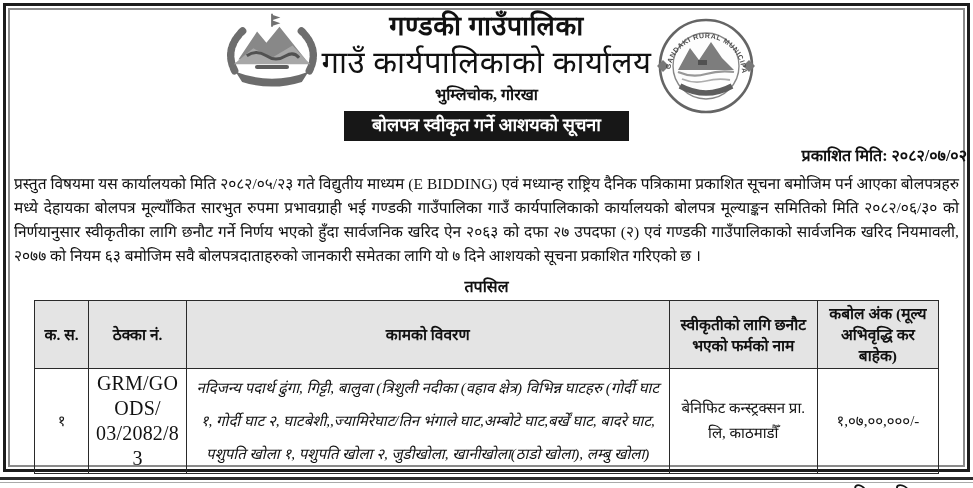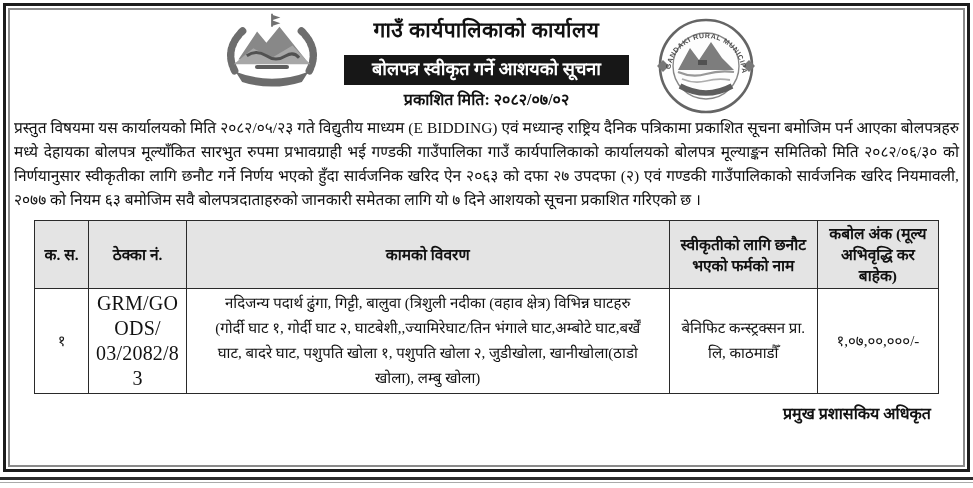--- a/index.html
+++ b/index.html
@@ -16,29 +16,29 @@
   .bottom-rule-dark { position: absolute; left: 0; top: 477px; width: 973px; height: 3px; background: #2b2b2b; }
   .bottom-rule-light { position: absolute; left: 0; top: 482px; width: 973px; height: 1px; background: #aaaaaa; }
 
   .content { position: absolute; inset: 4px 6px; }
 
   
   .letterhead { text-align: center; padding-top: 6px; position: relative; }
   .emblem-left { position: absolute; left: 210px; top: 6px; width: 112px; height: 86px; opacity: .88; }
   .emblem-right { position: absolute; left: 650px; top: 12px; width: 100px; height: 100px; opacity: .9; }
   .title-1 { font-size: 27px; font-weight: bold; line-height: 33px; letter-spacing: .5px; }
-  .title-2 { font-size: 21px; font-weight: bold; line-height: 40px; letter-spacing: .5px; }
+  .title-2 { font-size: 31px; font-weight: normal; line-height: 40px; letter-spacing: .5px; }
   .sub-1, .sub-2 { font-size: 16px; font-weight: bold; line-height: 23px; }
 
   .banner-wrap { text-align: center; margin-top: 5px; }
   .banner {
     display: inline-block; background: #171717; color: #ffffff;
     font-size: 18px; font-weight: bold; padding: 2px 28px 4px; line-height: 24px;
   }
-  .pub-date { text-align: center; font-size: 16px; font-weight: bold; margin-top: 4px; line-height: 22px; }
+  .pub-date { text-align: right; font-size: 16px; font-weight: bold; margin-top: 4px; line-height: 22px; }
 
   .body-par {
     margin: 5px 8px 8px; font-size: 15.5px; line-height: 24px; text-align: justify;
     text-justify: inter-word;
   }
 
   .tapasil { text-align: center; font-weight: bold; font-size: 16px; margin-top: 1px; line-height: 22px; }
 
   
   table.notice-table {
@@ -49,21 +49,21 @@
     padding: 2px 4px; overflow-wrap: break-word;
   }
   .notice-table th { background: #e4e4e4; font-size: 15.5px; font-weight: bold; line-height: 21px; height: 46px; }
   .notice-table td { font-size: 15px; line-height: 25px; height: 86px; }
   .col-sn { width: 6%; }
   .col-contract { width: 10.8%; }
   .col-work { width: 53.4%; }
   .col-firm { width: 16.4%; }
   .col-amount { width: 13.4%; }
   td.contract-cell { font-size: 20px; letter-spacing: .2px; }
-  td.work-cell { line-height: 25px; padding: 2px 22px; }
+  td.work-cell { line-height: 33px; padding: 2px 6px; font-style: italic; }
 
   .signature { text-align: right; padding: 8px 36px 0 0; font-size: 16px; font-weight: bold; }
 </style>
 </head>
 <body>
 
 <div class="page-frame">
   <div class="page-frame-inner"></div>
 </div>
 
@@ -94,31 +94,34 @@
       <text font-size="7" font-family="'Liberation Sans', sans-serif" font-weight="bold" fill="#3a3a3a" letter-spacing="0.6">
         <textPath href="#sealArc" startOffset="4%">GANDAKI RURAL MUNICIPALITY</textPath>
       </text>
       <polygon points="22,54 34,32 43,44 55,26 66,42 78,54" fill="#6f6f6f"></polygon>
       <path d="M22,56 q14,6 28,2 q14,-4 28,-2" stroke="#8d8d8d" stroke-width="2.2" fill="none"></path>
       <path d="M26,63 q12,5 24,2 q12,-3 24,-1" stroke="#a5a5a5" stroke-width="1.8" fill="none"></path>
       <path d="M24,70 Q50,84 76,70" stroke="#4c4c4c" stroke-width="5.5" fill="none"></path>
       <rect x="42" y="44" width="9" height="5" fill="#3f3f3f"></rect>
     </svg>
 
+    <div class="title-1">गण्डकी गाउँपालिका</div>
     <div class="title-2">गाउँ कार्यपालिकाको कार्यालय</div>
+    <div class="sub-1">भुम्लिचोक, गोरखा</div>
   </div>
 
   <div class="banner-wrap">
     <div class="banner">बोलपत्र स्वीकृत गर्ने आशयको सूचना</div>
   </div>
 
   <div class="pub-date">प्रकाशित मिति: २०८२/०७/०२</div>
 
   <div class="body-par">प्रस्तुत विषयमा यस कार्यालयको मिति २०८२/०५/२३ गते विद्युतीय माध्यम (E BIDDING) एवं मध्यान्ह राष्ट्रिय दैनिक पत्रिकामा प्रकाशित सूचना बमोजिम पर्न आएका बोलपत्रहरु मध्ये देहायका बोलपत्र मूल्याँकित सारभुत रुपमा प्रभावग्राही भई गण्डकी गाउँपालिका गाउँ कार्यपालिकाको कार्यालयको बोलपत्र मूल्याङ्कन समितिको मिति २०८२/०६/३० को निर्णयानुसार स्वीकृतीका लागि छनौट गर्ने निर्णय भएको हुँदा सार्वजनिक खरिद ऐन २०६३ को दफा  २७ उपदफा (२) एवं गण्डकी गाउँपालिकाको सार्वजनिक खरिद नियमावली, २०७७ को नियम ६३ बमोजिम सवै बोलपत्रदाताहरुको  जानकारी समेतका लागि यो ७ दिने आशयको सूचना प्रकाशित गरिएको छ ।</div>
 
+  <div class="tapasil">तपसिल</div>
 
   <table class="notice-table">
     <colgroup>
       <col class="col-sn">
         <col class="col-contract">
         <col class="col-work">
         <col class="col-firm">
         <col class="col-amount">
     </colgroup>
     <thead>

